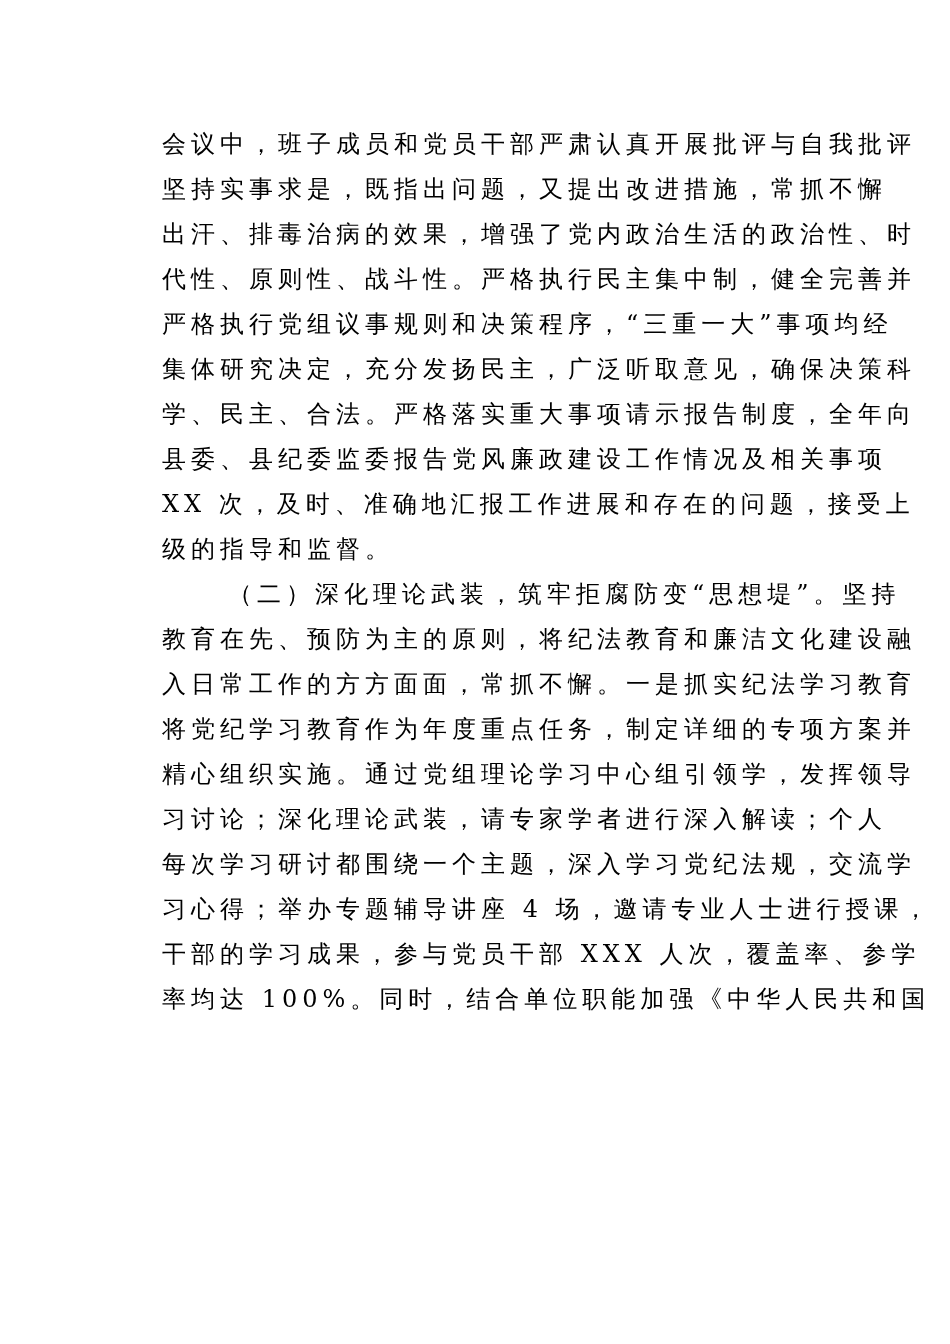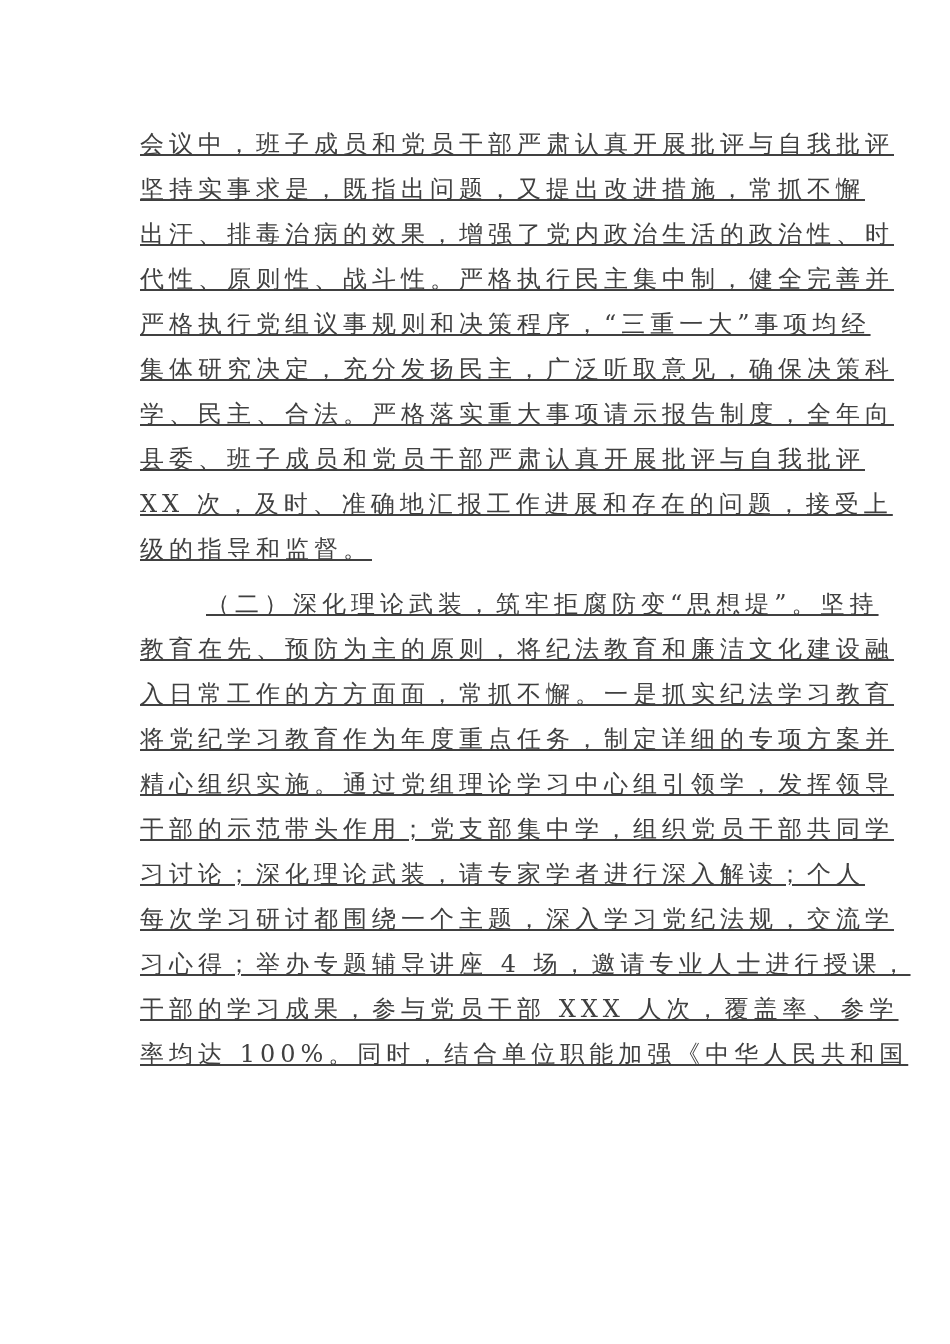--- a/index.html
+++ b/index.html
@@ -1,59 +1,57 @@
 <!DOCTYPE html>
 <html><head>
 <meta charset="utf-8">
 <style>
   html, body { margin: 0; padding: 0; background: #ffffff; }
   body { width: 950px; height: 1344px; position: relative; overflow: hidden; }
   .page {
     position: absolute;
-    left: 140px;
+    left: 162px;
     top: 122px;
     width: 664px;
     font-family: "DejaVu Serif", "Liberation Serif", serif;
     font-size: 24px;
-    color: #404040;
-    text-decoration: underline;
+    color: #000000;
   }
   .line {
     height: 45px;
     line-height: 45px;
     white-space: nowrap;
     letter-spacing: 5px;
     text-align: justify;
     text-align-last: justify;
   }
   .line.last { text-align-last: left; }
-  .line.indent { padding-left: 66px; margin-top: 10px; }
+  .line.indent { padding-left: 66px; }
 </style>
 </head>
 <body>
 
 <div class="page">
   <div>
     <div class="line">会议中，班子成员和党员干部严肃认真开展批评与自我批评</div>
     <div class="line">坚持实事求是，既指出问题，又提出改进措施，常抓不懈</div>
     <div class="line">出汗、排毒治病的效果，增强了党内政治生活的政治性、时</div>
     <div class="line">代性、原则性、战斗性。严格执行民主集中制，健全完善并</div>
     <div class="line">严格执行党组议事规则和决策程序，“三重一大”事项均经</div>
     <div class="line">集体研究决定，充分发扬民主，广泛听取意见，确保决策科</div>
     <div class="line">学、民主、合法。严格落实重大事项请示报告制度，全年向</div>
-    <div class="line">县委、班子成员和党员干部严肃认真开展批评与自我批评</div>
+    <div class="line">县委、县纪委监委报告党风廉政建设工作情况及相关事项</div>
     <div class="line">XX 次，及时、准确地汇报工作进展和存在的问题，接受上</div>
     <div class="line last">级的指导和监督。</div>
   </div>
   <div>
     <div class="line indent">（二）深化理论武装，筑牢拒腐防变“思想堤”。坚持</div>
     <div class="line">教育在先、预防为主的原则，将纪法教育和廉洁文化建设融</div>
     <div class="line">入日常工作的方方面面，常抓不懈。一是抓实纪法学习教育</div>
     <div class="line">将党纪学习教育作为年度重点任务，制定详细的专项方案并</div>
     <div class="line">精心组织实施。通过党组理论学习中心组引领学，发挥领导</div>
-    <div class="line">干部的示范带头作用；党支部集中学，组织党员干部共同学</div>
     <div class="line">习讨论；深化理论武装，请专家学者进行深入解读；个人</div>
     <div class="line">每次学习研讨都围绕一个主题，深入学习党纪法规，交流学</div>
     <div class="line">习心得；举办专题辅导讲座 4 场，邀请专业人士进行授课，</div>
     <div class="line">干部的学习成果，参与党员干部 XXX 人次，覆盖率、参学</div>
     <div class="line">率均达 100%。同时，结合单位职能加强《中华人民共和国</div>
   </div>
 </div>
 
 </body></html>

